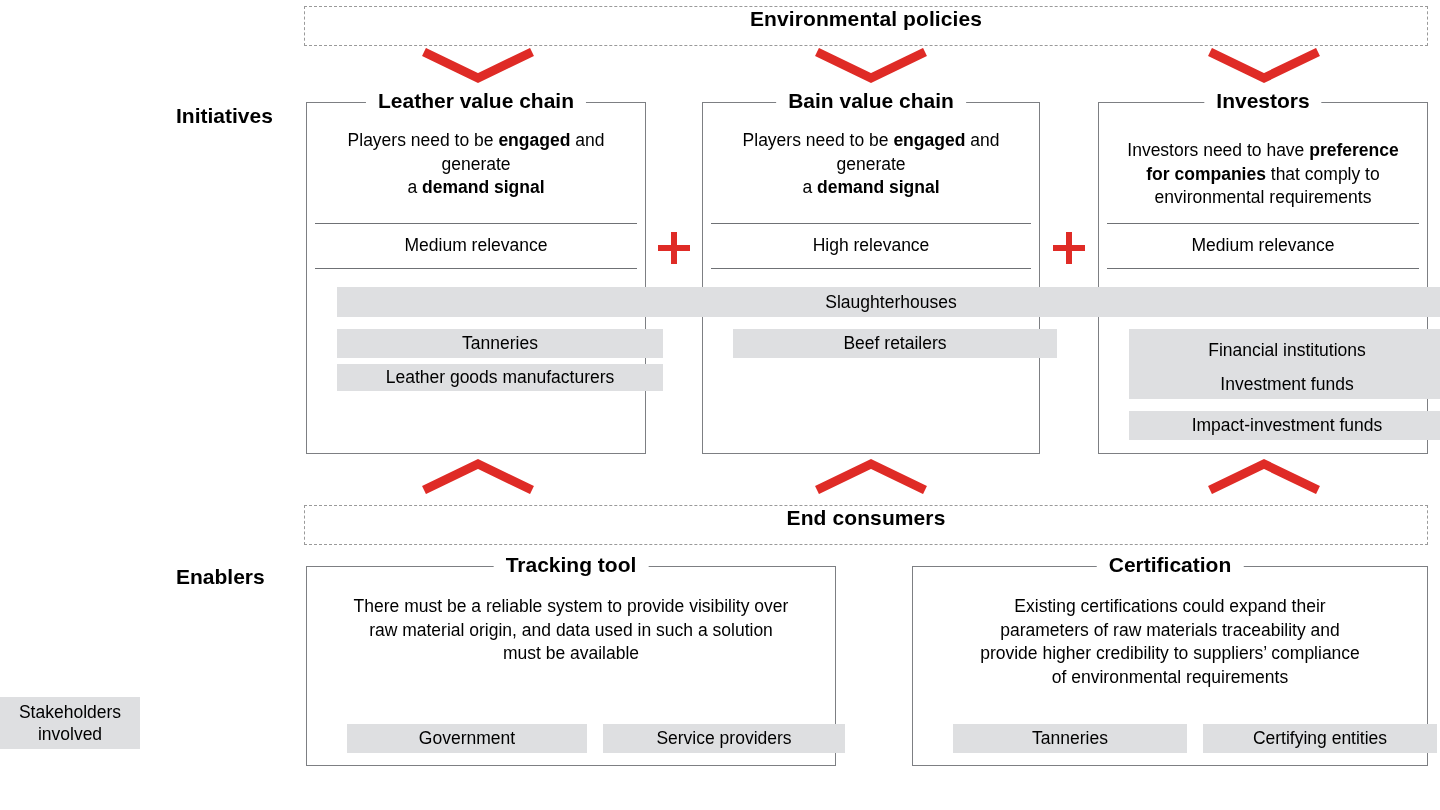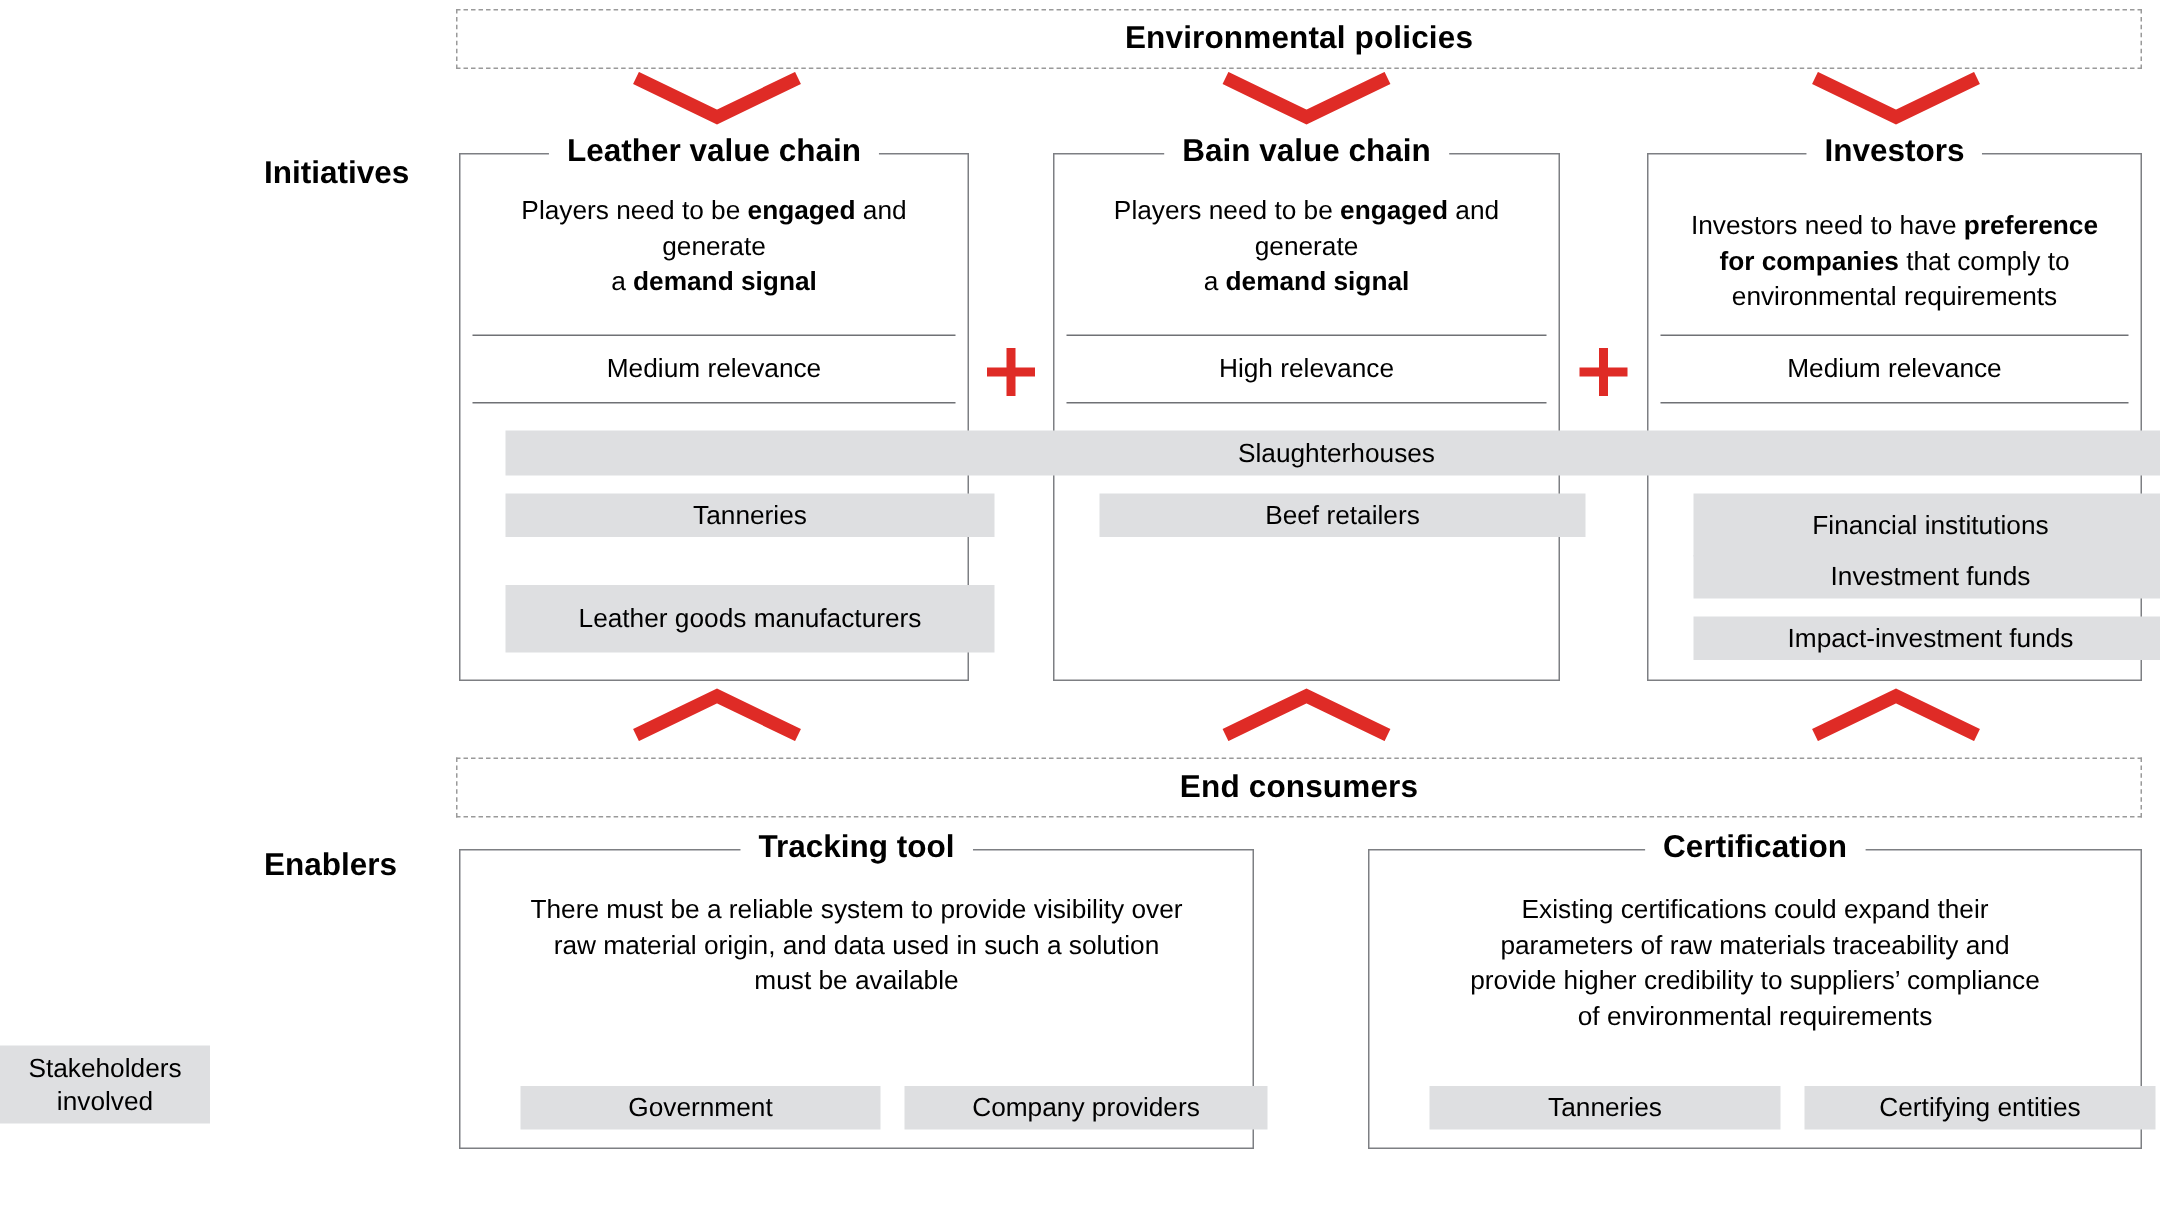--- a/index.html
+++ b/index.html
@@ -11,21 +11,21 @@
     overflow:hidden;
     position:relative;
   }
   .stage{position:absolute;left:0;top:0;width:1440px;height:810px;}
 
   
   .dashed-band{
     position:absolute;
     border:1.5px dashed #9a9a9a;
     background:#ffffff;
-    display:flex;align-items:center;justify-content:center;
+    display:flex;align-items:flex-start;justify-content:center;
     font-weight:bold;
     font-size:21px;
     letter-spacing:.1px;
     box-sizing:border-box;
   }
 
   
   .row-label{
     position:absolute;
     font-weight:bold;
@@ -170,21 +170,21 @@
   <div class="plus" style="left:658px;top:232px;width:32px;height:32px;"></div>
   <div class="plus" style="left:1053px;top:232px;width:32px;height:32px;"></div>
 
   <div class="chip" style="left:313px;top:287px;width:1108px;height:30px;">
     <span>Slaughterhouses</span>
   </div>
 
   <div class="chip" style="left:313px;top:329px;width:326px;height:29px;">
     <span>Tanneries</span>
   </div>
-  <div class="chip" style="left:313px;top:390px;width:326px;height:45px;">
+  <div class="chip" style="left:313px;top:364px;width:326px;height:27px;">
     <span>Leather goods manufacturers</span>
   </div>
 
   <div class="chip" style="left:709px;top:329px;width:324px;height:29px;">
     <span>Beef retailers</span>
   </div>
 
   <div class="chip" style="left:1105px;top:329px;width:316px;height:42px;">
     <span>Financial institutions</span>
   </div>
@@ -217,21 +217,21 @@
 
   <div class="row-label" style="left:176px;top:565px;">Enablers</div>
 
   <div class="fbox" style="left:306px;top:566px;width:530px;height:200px;">
     <div class="fbox-title">Tracking tool</div>
     <div class="fbox-body" style="top:28px;">There must be a reliable system to provide visibility over<br>raw material origin, and data used in such a solution<br>must be available</div>
     <div class="chip" style="left:16px;top:157px;width:240px;height:29px;">
       <span>Government</span>
     </div>
     <div class="chip" style="left:272px;top:157px;width:242px;height:29px;">
-      <span>Company providers</span>
+      <span>Service providers</span>
     </div>
   </div>
 
   <div class="fbox" style="left:912px;top:566px;width:516px;height:200px;">
     <div class="fbox-title">Certification</div>
     <div class="fbox-body" style="top:28px;">Existing certifications could expand their<br>parameters of raw materials traceability and<br>provide higher credibility to suppliers’ compliance<br>of environmental requirements</div>
     <div class="chip" style="left:16px;top:157px;width:234px;height:29px;">
       <span>Tanneries</span>
     </div>
     <div class="chip" style="left:266px;top:157px;width:234px;height:29px;">

